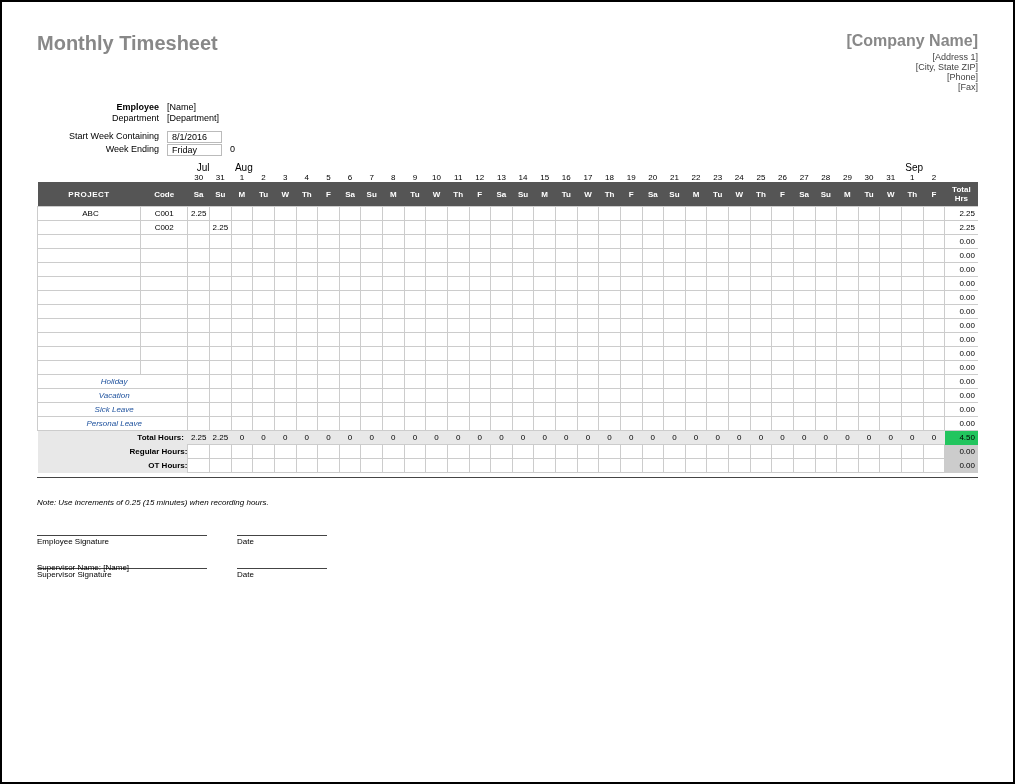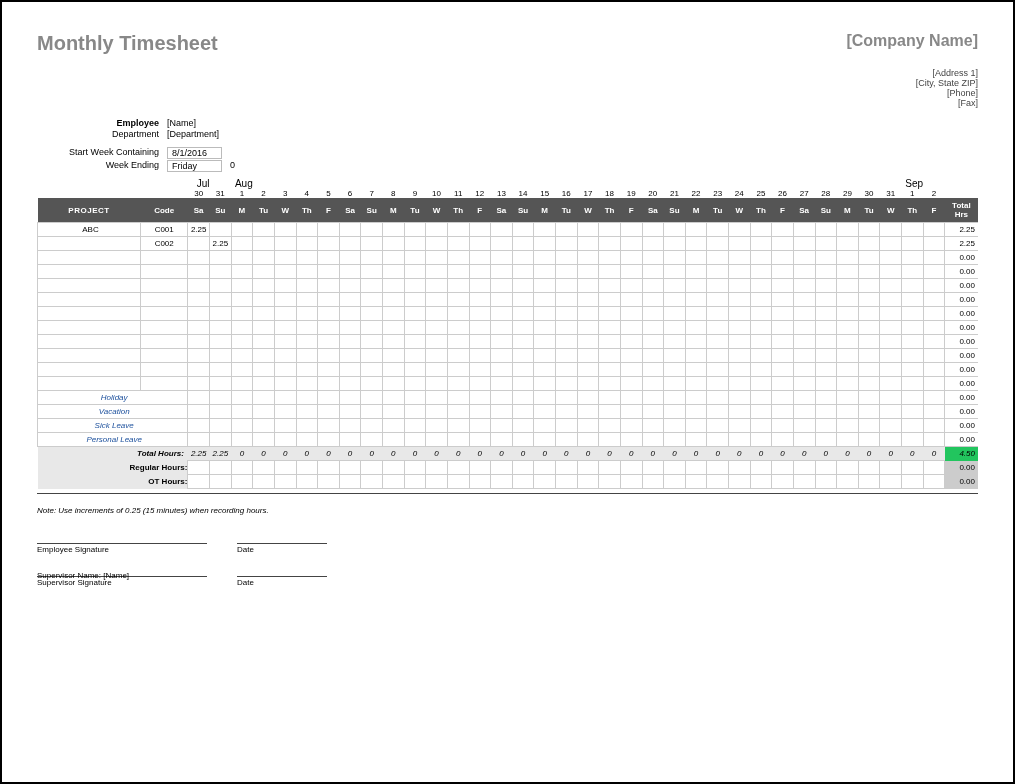--- a/index.html
+++ b/index.html
@@ -1,45 +1,45 @@
 <!DOCTYPE html>
 <html><head>
 <meta charset="utf-8">
 <style>
   * { box-sizing: border-box; margin: 0; padding: 0; }
   body { background: #fff; font-family: Arial, Helvetica, sans-serif; font-size: 9px; color: #000; }
   .page { width: 1015px; height: 784px; border: 2px solid #000; padding: 30px 35px; position: relative; }
   .header-row { display: flex; justify-content: space-between; align-items: flex-start; margin-bottom: 10px; }
   .title { font-size: 20px; font-weight: bold; color: #888; }
   .company { text-align: right; font-size: 9px; color: #444; }
-  .company-name { font-size: 16px; font-weight: bold; color: #888; margin-bottom: 18px; }
+  .company-name { font-size: 16px; font-weight: bold; color: #888; margin-bottom: 2px; }
   .meta { margin-bottom: 6px; }
   .meta-row { display: flex; margin-bottom: 1px; }
   .meta-label { width: 130px; text-align: right; padding-right: 8px; font-size: 9px; }
   .meta-label.bold { font-weight: bold; }
   .meta-value { font-size: 9px; }
   .meta-input { border: 1px solid #bbb; padding: 0 4px; min-width: 55px; font-size: 9px; display: inline-block; }
   table { border-collapse: collapse; width: 100%; table-layout: fixed; }
   .month-row td { font-size: 10px; text-align: right; padding-left: 1px; border: 0; }
   .date-row td { font-size: 8px; text-align: center; border: 0; }
   .hdr-row td { background: #555; color: #fff; font-size: 8px; font-weight: bold; text-align: center; padding: 3px 0; }
   .hdr-row td.proj { font-weight: bold; letter-spacing: 0.5px; }
   .grid td { border: 1px solid #ccc; height: 14px; font-size: 8px; text-align: center; }
   .grid td.proj-col { text-align: center; padding-left: 3px; }
   .grid td.code-col { text-align: center; }
   .grid td.total-col { text-align: right; padding-right: 3px; border-left: 0; border-right: 0; }
   .grid tr.leave td.proj-col { color: #1b4f9c; font-style: italic; }
-  .totals-row td { background: #e8e8e8; font-size: 8px; text-align: center; border: 0; border-top: 1px solid #ccc; height: 14px; font-style: italic; }
+  .totals-row td { background: #e8e8e8; font-size: 8px; text-align: center; border: 0; border-top: 1px solid #ccc; height: 14px; }
   .totals-row td.lbl { text-align: right; font-weight: bold; padding-right: 4px; }
   .totals-row td.total-col { background: #22c55e; text-align: right; padding-right: 3px; }
   .sub-row td { background: #e8e8e8; font-size: 8px; text-align: center; height: 14px; }
   .sub-row td.lbl { text-align: right; font-weight: bold; padding-right: 0; border: 0; }
   .sub-row td.cell { border: 1px solid #ccc; background: #fff; }
   .sub-row td.total-col { background: #ccc; text-align: right; padding-right: 3px; border: 0; }
-  .note { font-style: italic; font-size: 8px; margin-top: 4px; border-top: 1px solid #444; padding-top: 12px; }
+  .note { font-style: italic; font-size: 8px; margin-top: 4px; border-top: 1px solid #444; padding-top: 20px; }
   .sigs { margin-top: 28px; }
   .sig-block { display: flex; margin-bottom: 22px; }
   .sig-line { border-top: 1px solid #444; font-size: 8px; padding-top: 1px; }
   .sig-line.name { width: 170px; margin-right: 30px; }
   .sig-line.date { width: 90px; }
   .sup-name { font-size: 8px; margin-top: -18px; }
 </style>
 </head>
 <body>
 

